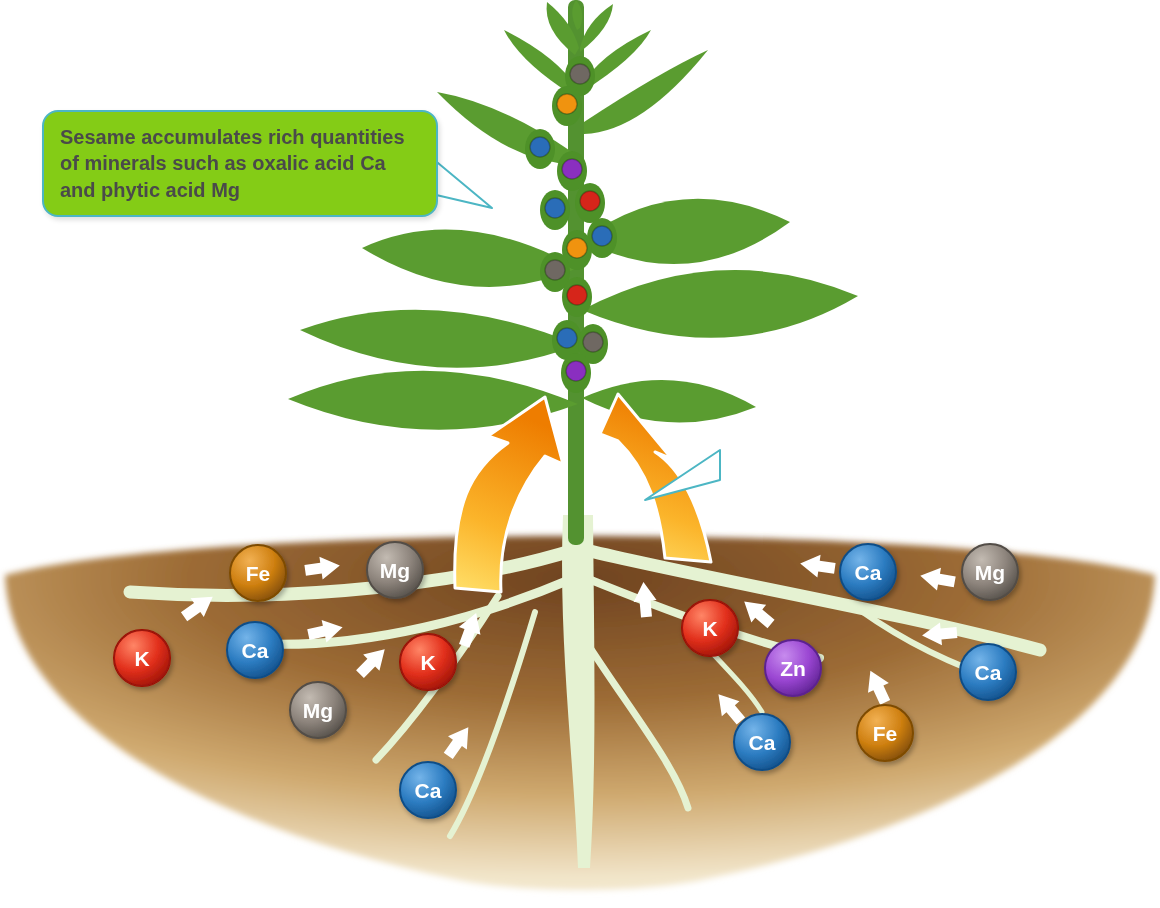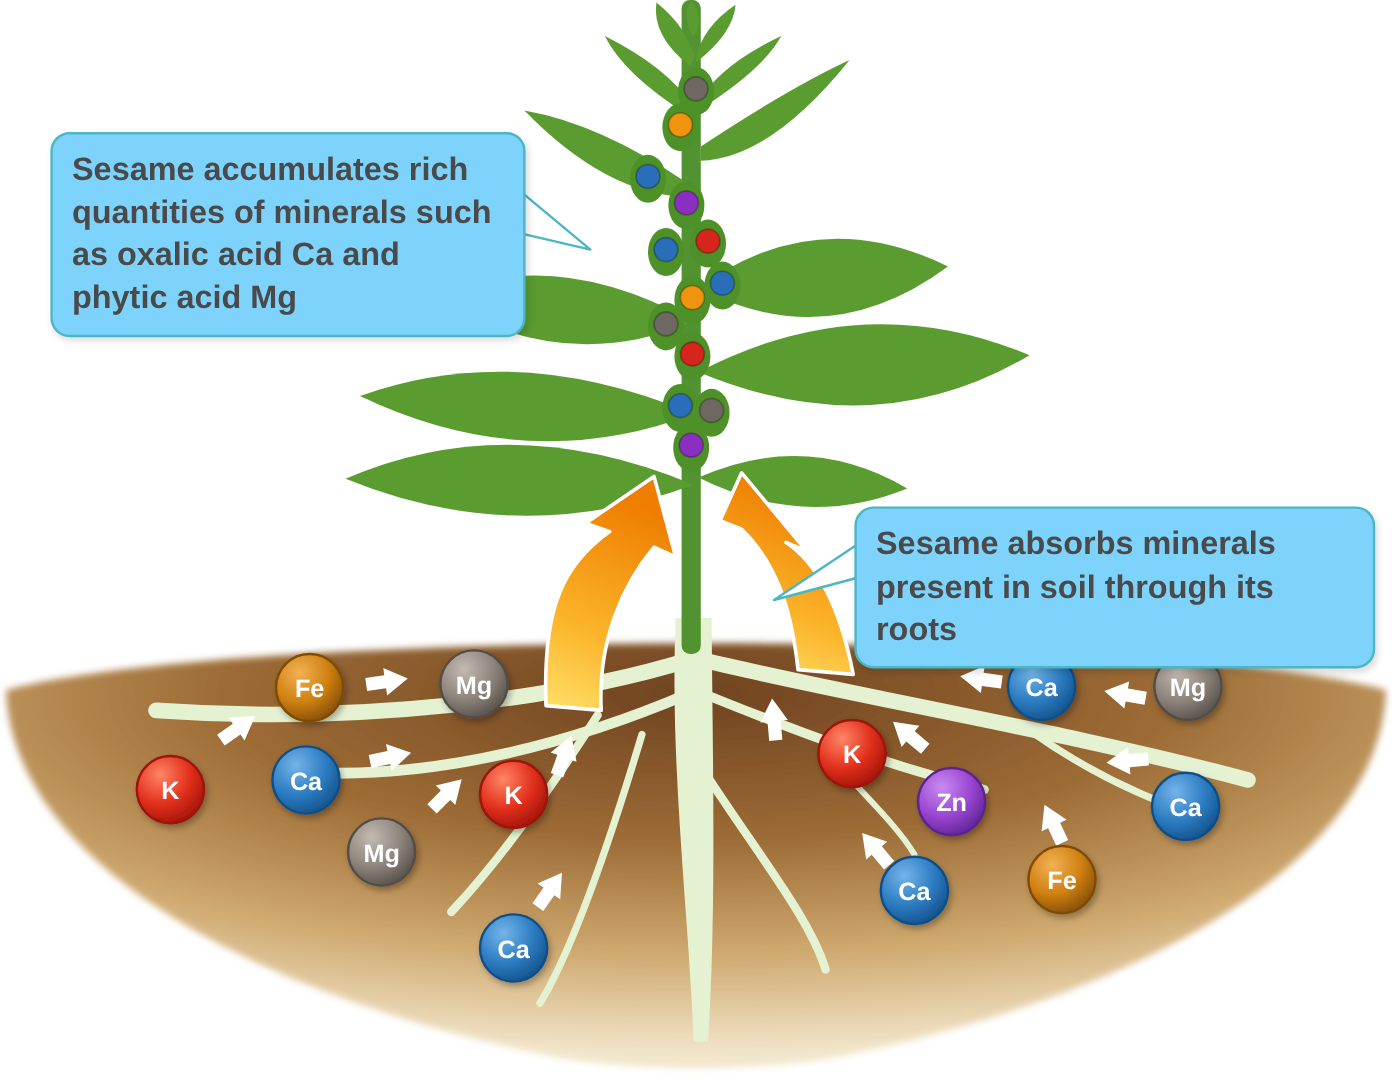--- a/index.html
+++ b/index.html
@@ -1,20 +1,20 @@
 <!DOCTYPE html>
 <html><head>
 <meta charset="utf-8">
 <style>
   html,body{margin:0;padding:0;background:#fff;}
   #scene{position:relative;width:1160px;height:908px;background:#fff;overflow:hidden;
          font-family:"Liberation Sans",sans-serif;}
   #art{position:absolute;left:0;top:0;}
-  .bubble{position:absolute;background:#7dd3fc;border:2px solid #4cb6c4;border-radius:16px;
-          padding:12px 16px;font-weight:700;font-size:27px;line-height:1.32;color:#4a4a4a;
+  .bubble{position:absolute;background:#84cc16;border:2px solid #4cb6c4;border-radius:16px;
+          padding:12px 16px;font-weight:700;font-size:20px;line-height:1.32;color:#4a4a4a;
           box-shadow:2px 3px 5px rgba(0,0,0,.13);z-index:5;}
   #bubble-left{left:42px;top:110px;width:360px;}
   #bubble-right{left:712px;top:422px;width:398px;}
   .ball-label{fill:#fff;font:bold 21px "Liberation Sans",sans-serif;text-anchor:middle;}
 </style>
 </head>
 <body>
 
 <div id="scene">
 
@@ -217,14 +217,13 @@
           <text y="8" class="ball-label">Fe</text>
         </g>
       </g>
 
     <polygon points="432,158 492,208 432,194" fill="#ffffff" stroke="#4cb6c4" stroke-width="2" stroke-linejoin="round"></polygon>
     <polygon points="720,450 645,500 720,480" fill="#ffffff" stroke="#4cb6c4" stroke-width="2" stroke-linejoin="round"></polygon>
   </svg>
 
   <div id="bubble-left" class="bubble">Sesame accumulates rich quantities of minerals such as oxalic acid Ca and phytic acid Mg</div>
 
-  <div id="bubble-right" class="bubble">Sesame absorbs minerals present in soil through its roots</div>
 </div>
 
 </body></html>

